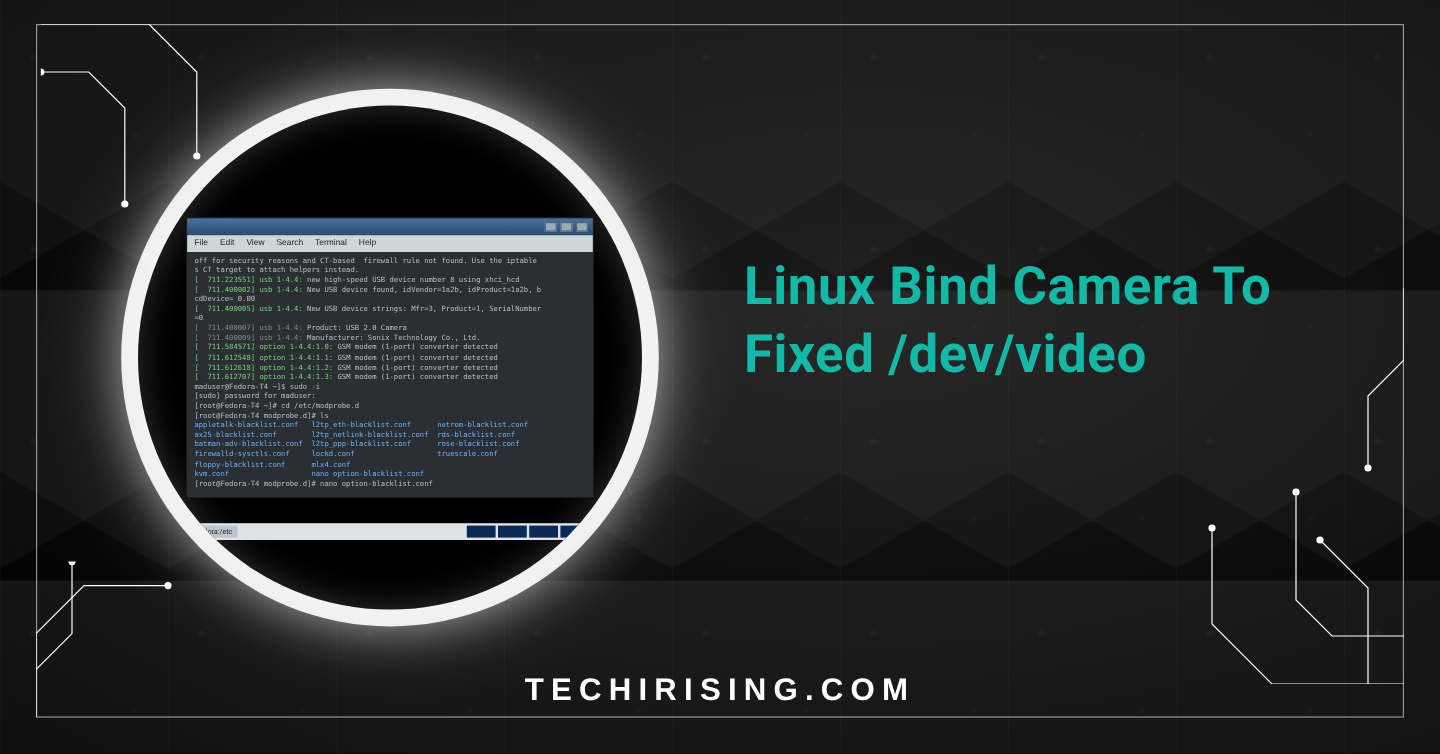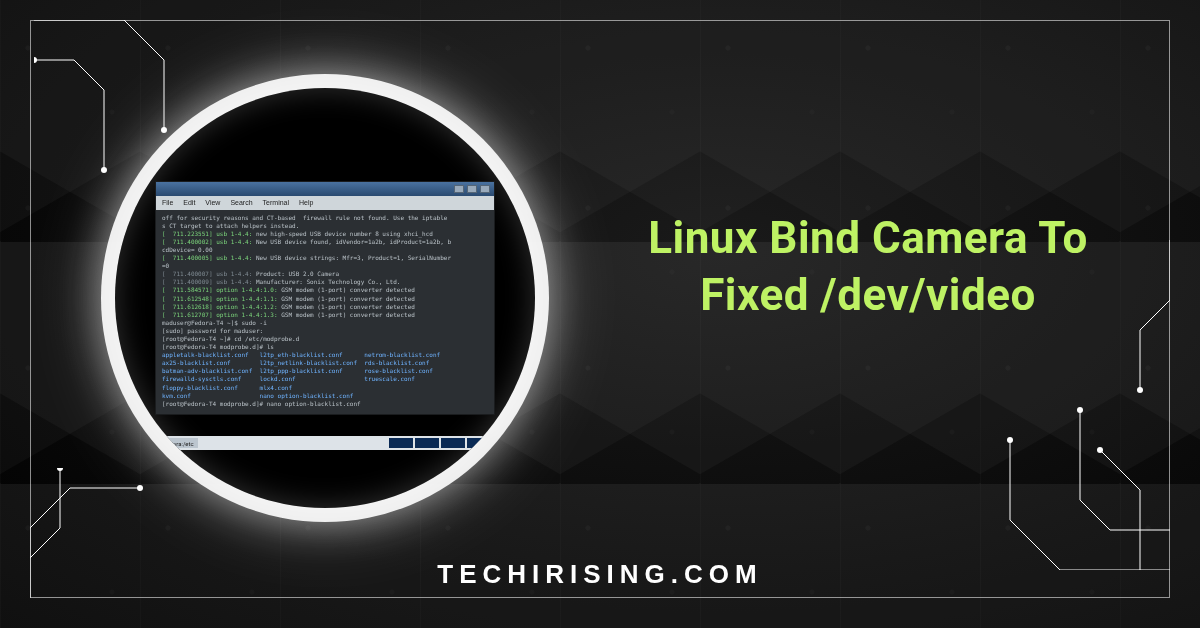--- a/index.html
+++ b/index.html
@@ -104,26 +104,26 @@
   .taskbar .tray {
     display: flex; gap: 2px;
   }
   .taskbar .tray span {
     width: 24px; height: 10px; background: #0a2a55;
   }
 
   
   .title {
     position: absolute;
-    left: 596px; right: 60px; top: 210px;
-    color: #bef264;
+    left: 620px; right: 60px; top: 210px;
+    color: #14b8a6;
     font-weight: 700;
     font-size: 44px;
     line-height: 1.3;
-    text-align: center;
+    text-align: left;
     letter-spacing: 0.5px;
   }
 
   
   .brand {
     position: absolute;
     left: 0; right: 0; bottom: 38px;
     text-align: center;
     color: #fff;
     font-family: "Segoe UI", sans-serif;

